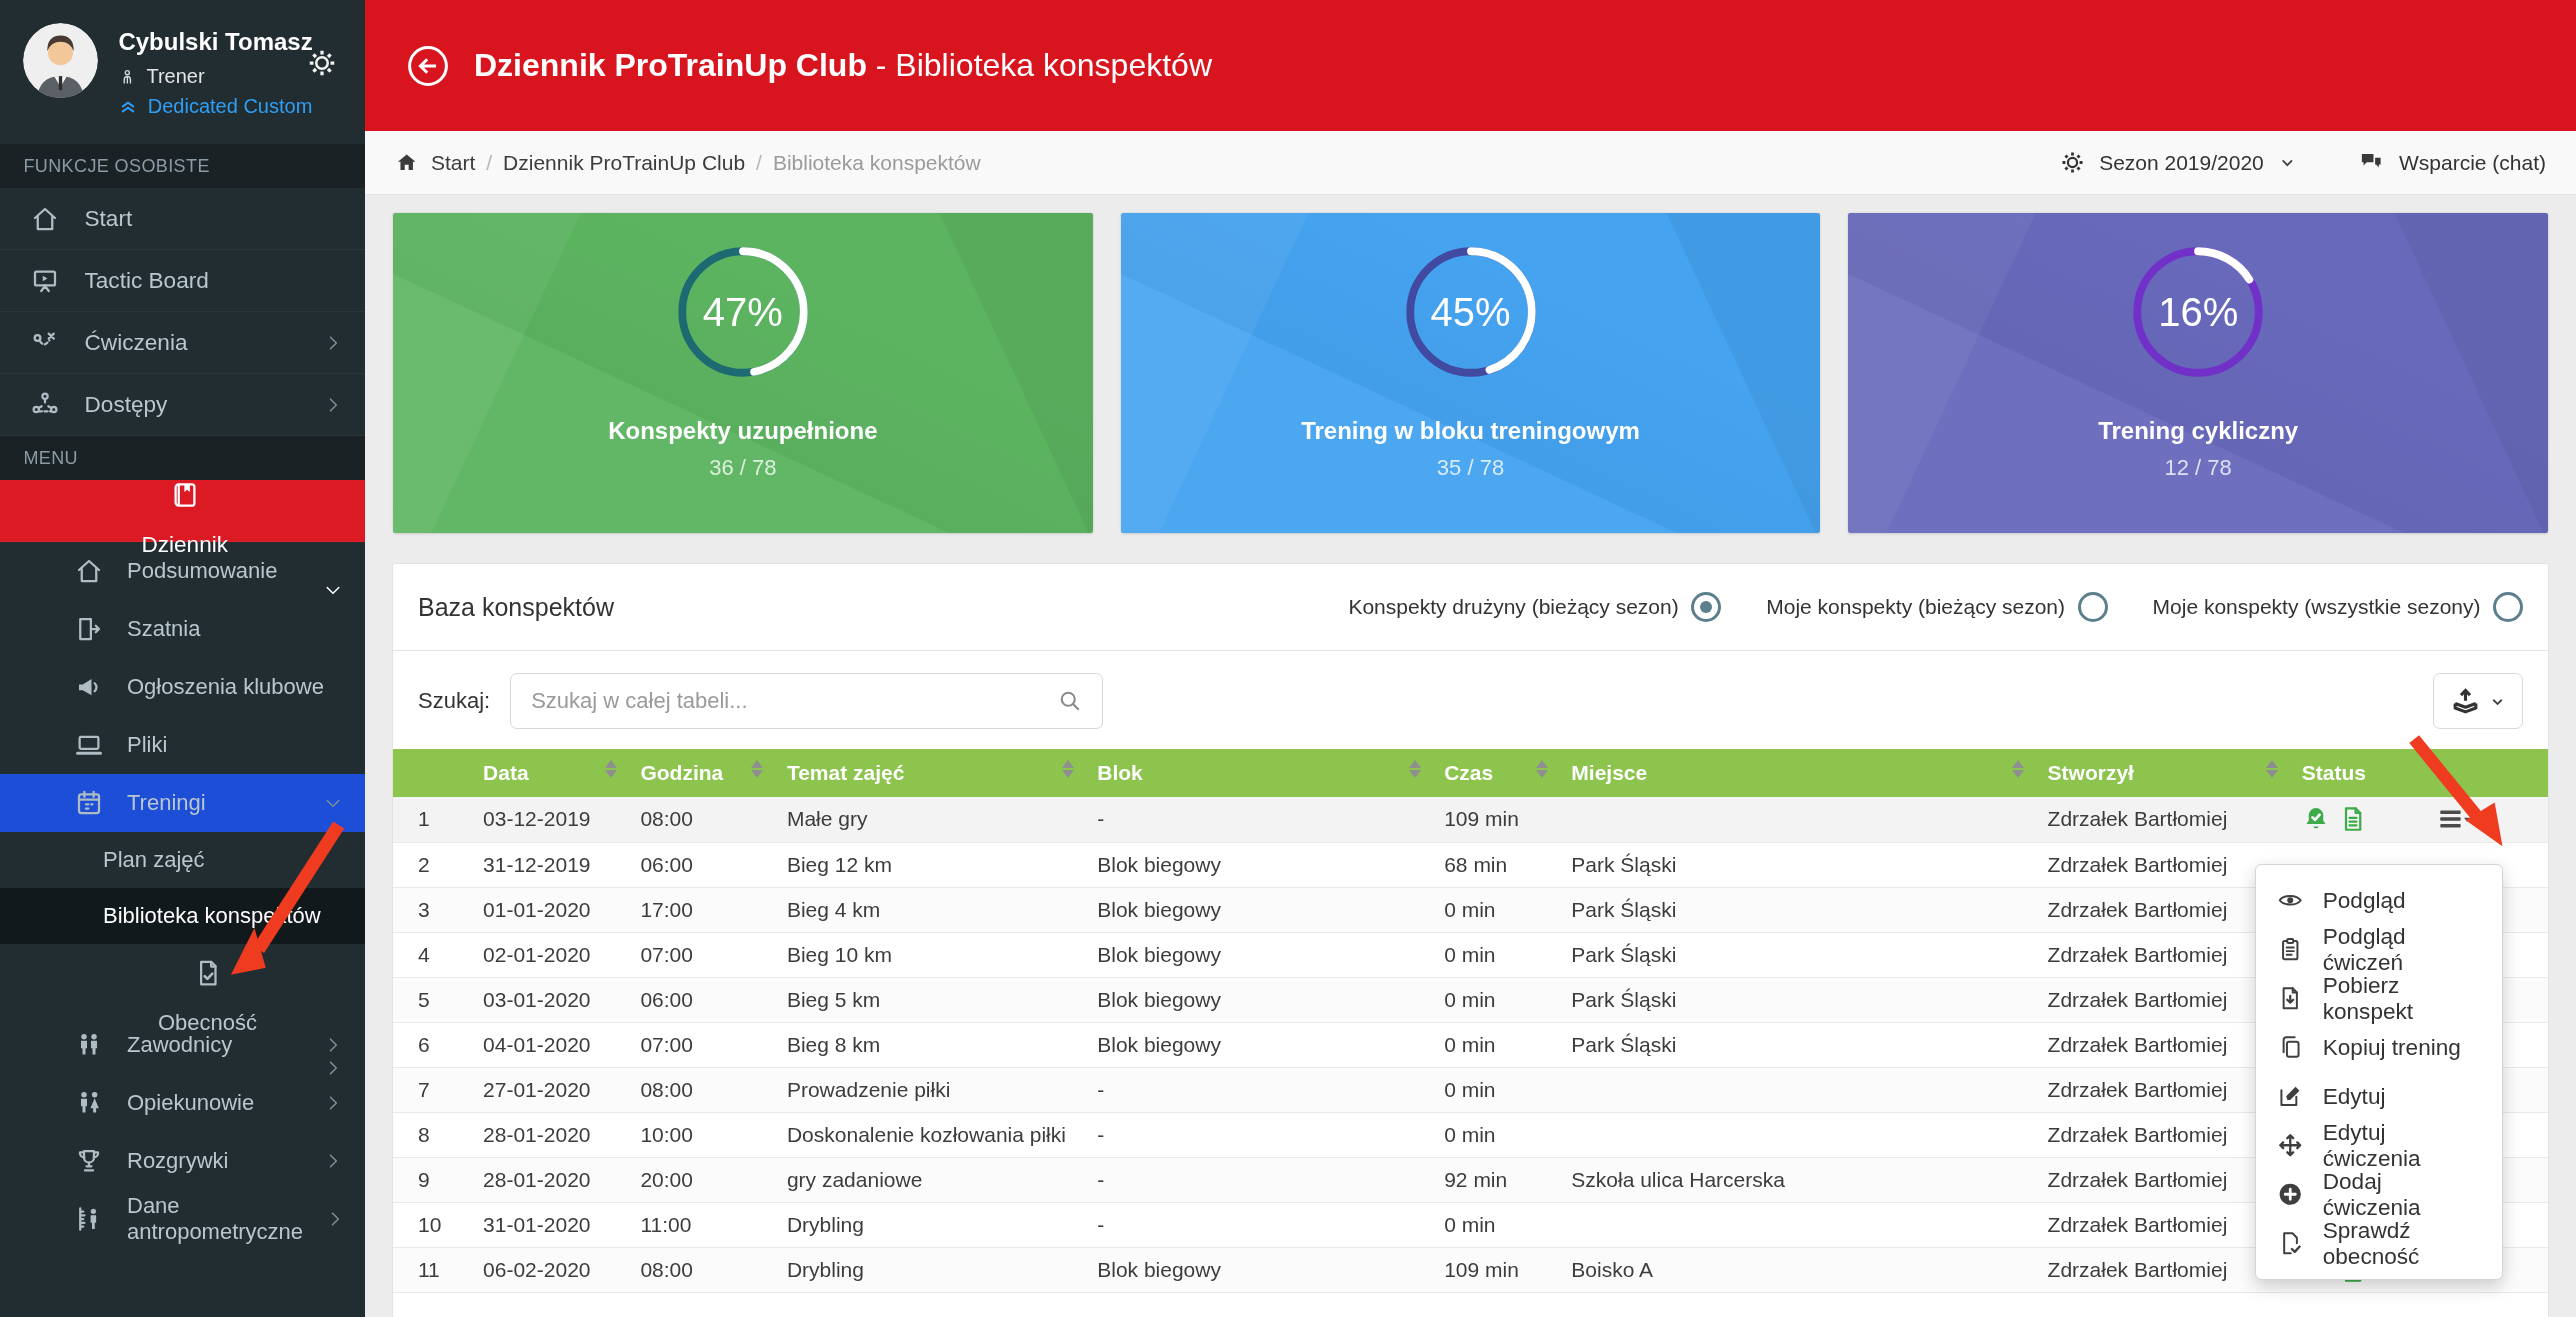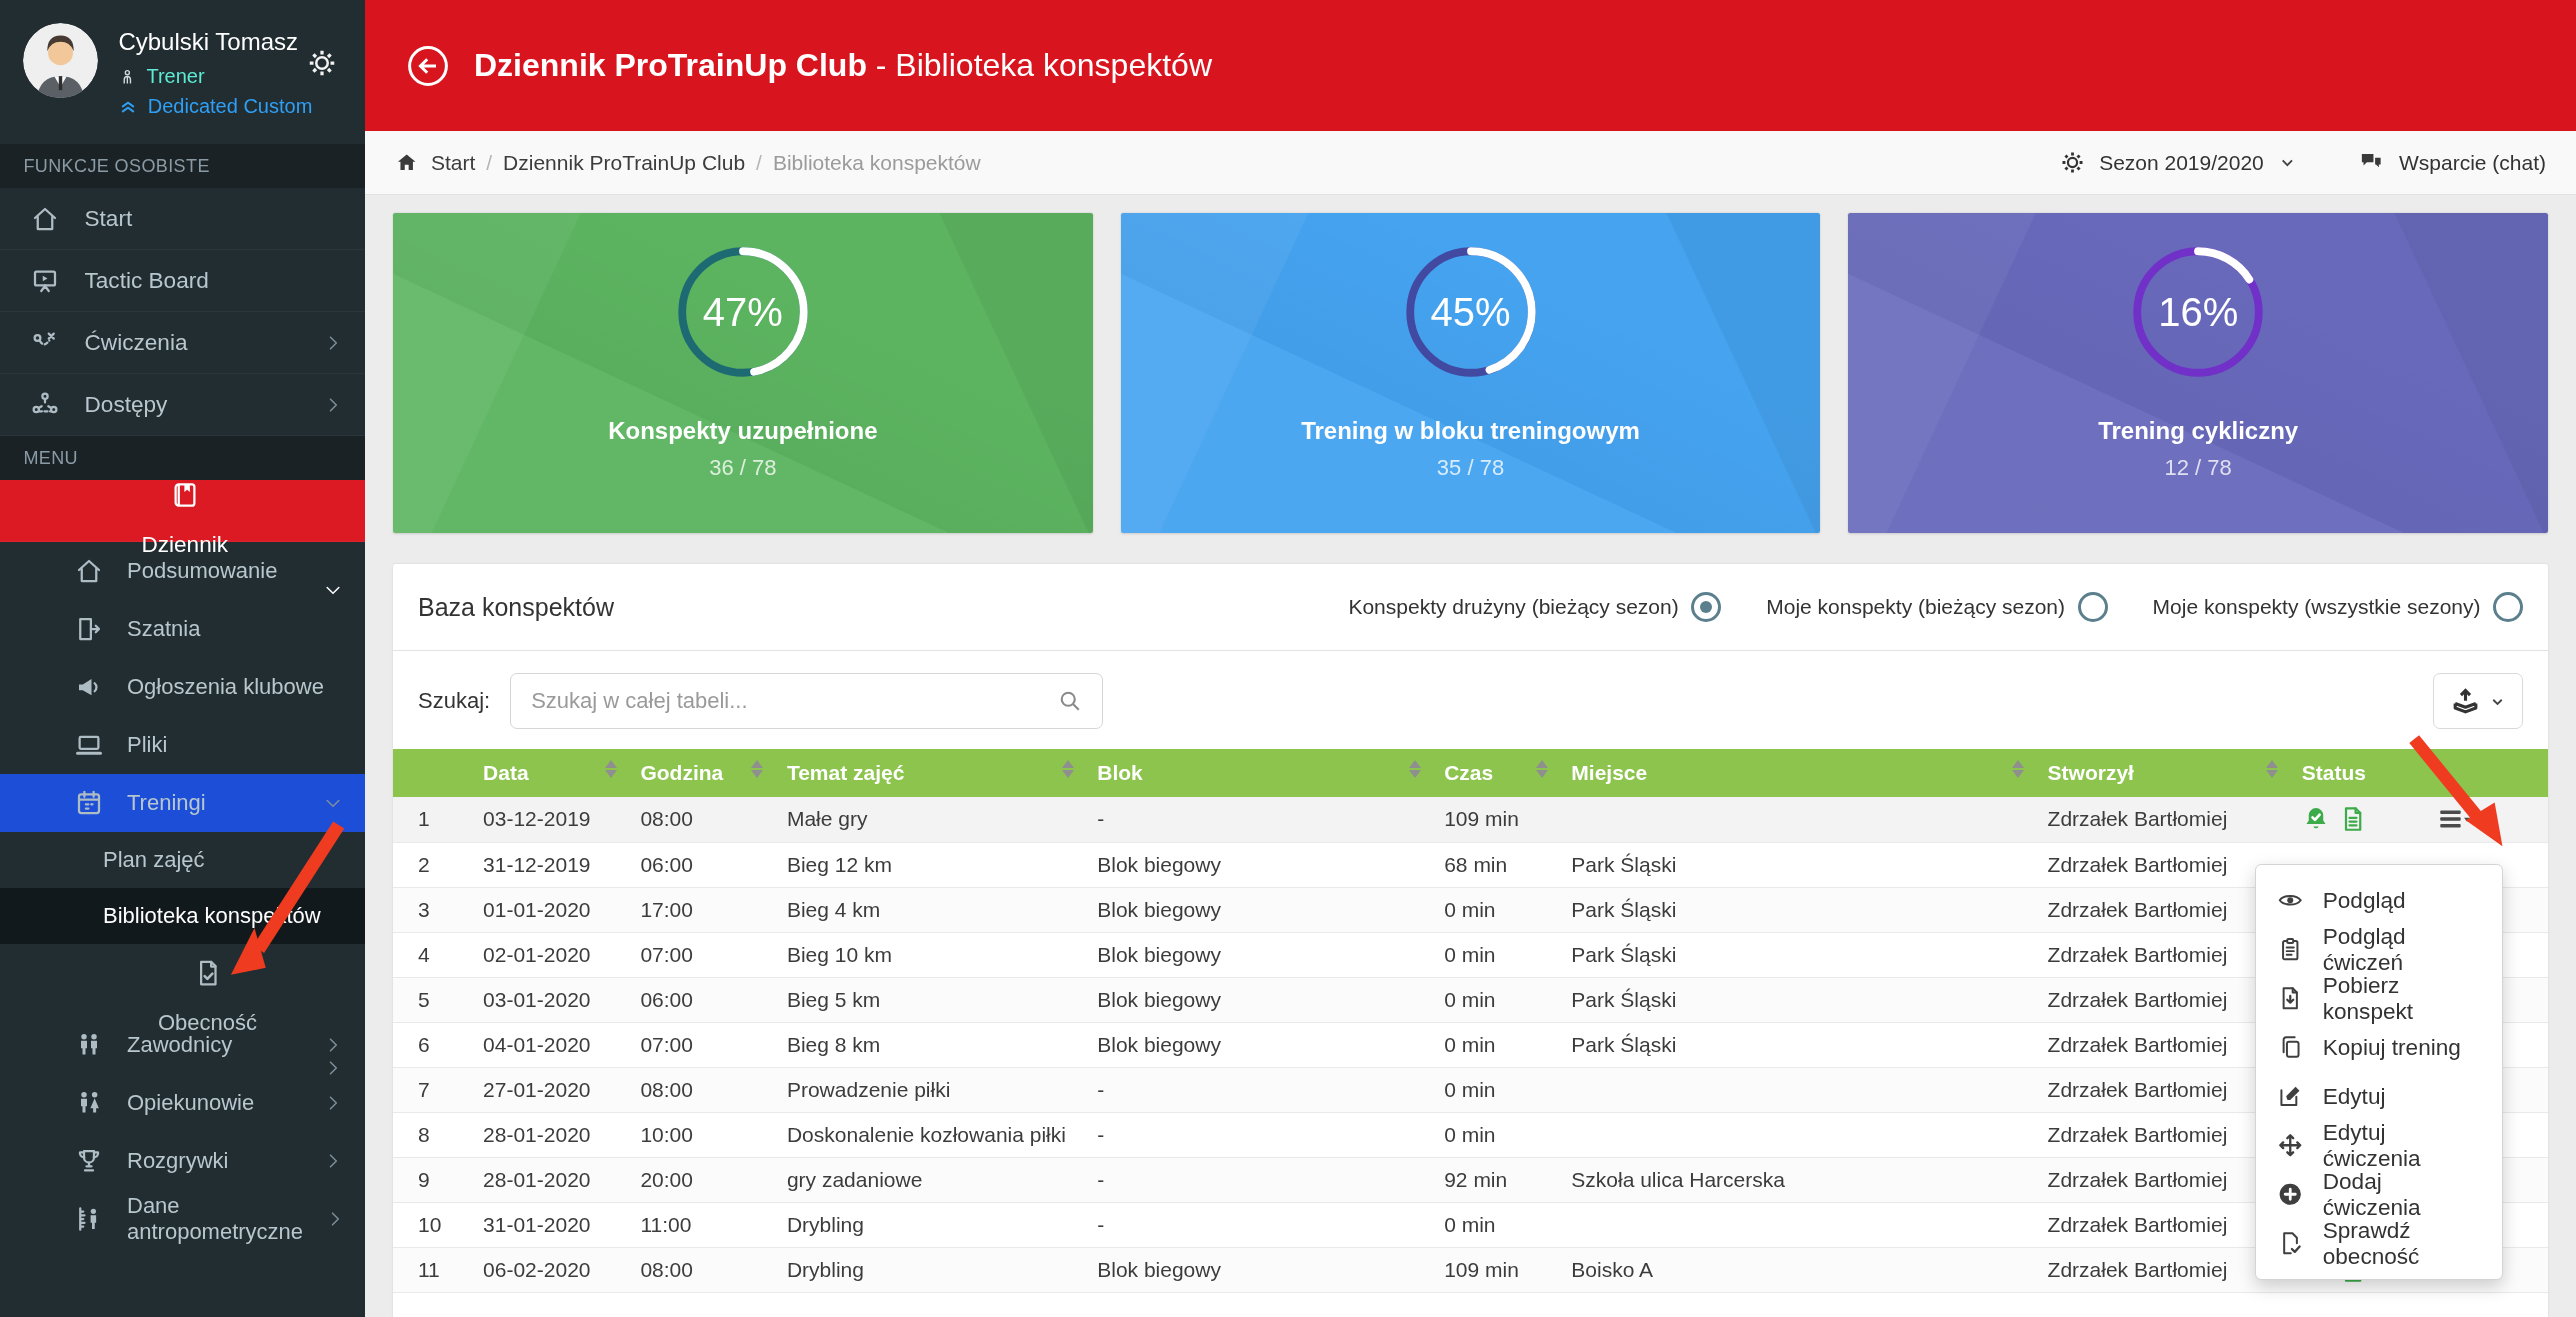--- a/index.html
+++ b/index.html
@@ -7,23 +7,23 @@
     font-family:"Liberation Sans", sans-serif; }
   .app { position:relative; width:2576px; height:1318px; }
 
   
   .sidebar { position:absolute; left:0; top:0; width:365px; height:1318px;
     background:#222d32; z-index:5; }
   .profile { position:relative; height:144px; padding:23.4px 23.4px 0 23.4px;
     display:flex; gap:20px; }
   .avatar { width:75px; height:75px; border-radius:50%; overflow:hidden; flex:0 0 auto; }
   .profile-info { padding-top:4.7px; }
-  .profile-name { color:#fff; font-size:24px; font-weight:normal; margin-bottom:9.4px; }
+  .profile-name { color:#fff; font-size:24px; font-weight:bold; margin-bottom:9.4px; }
   .profile-row { display:flex; align-items:center; gap:9.4px; margin-bottom:6.2px;
-    color:#5eead4; font-size:20px; }
+    color:#e5e5e5; font-size:20px; }
   .profile-row.badge { color:#2f9ff5; }
   .gear-btn { position:absolute; right:28px; top:48px; color:#f2f2f2; }
   .icon { display:inline-flex; align-items:center; justify-content:center; }
   .icon svg { display:block; }
 
   .sb-section { height:44px; line-height:44px; background:#1a2226; color:#8a9ba5;
     font-size:18px; padding-left:23.4px; letter-spacing:0.4px; }
   .sb-item { display:flex; align-items:center; height:62px; padding:0 22px 0 26.5px;
     gap:22px; font-size:22.6px; color:#b8c7ce; cursor:pointer;
     border-bottom:0.8px solid rgba(255,255,255,.045); position:relative; }

